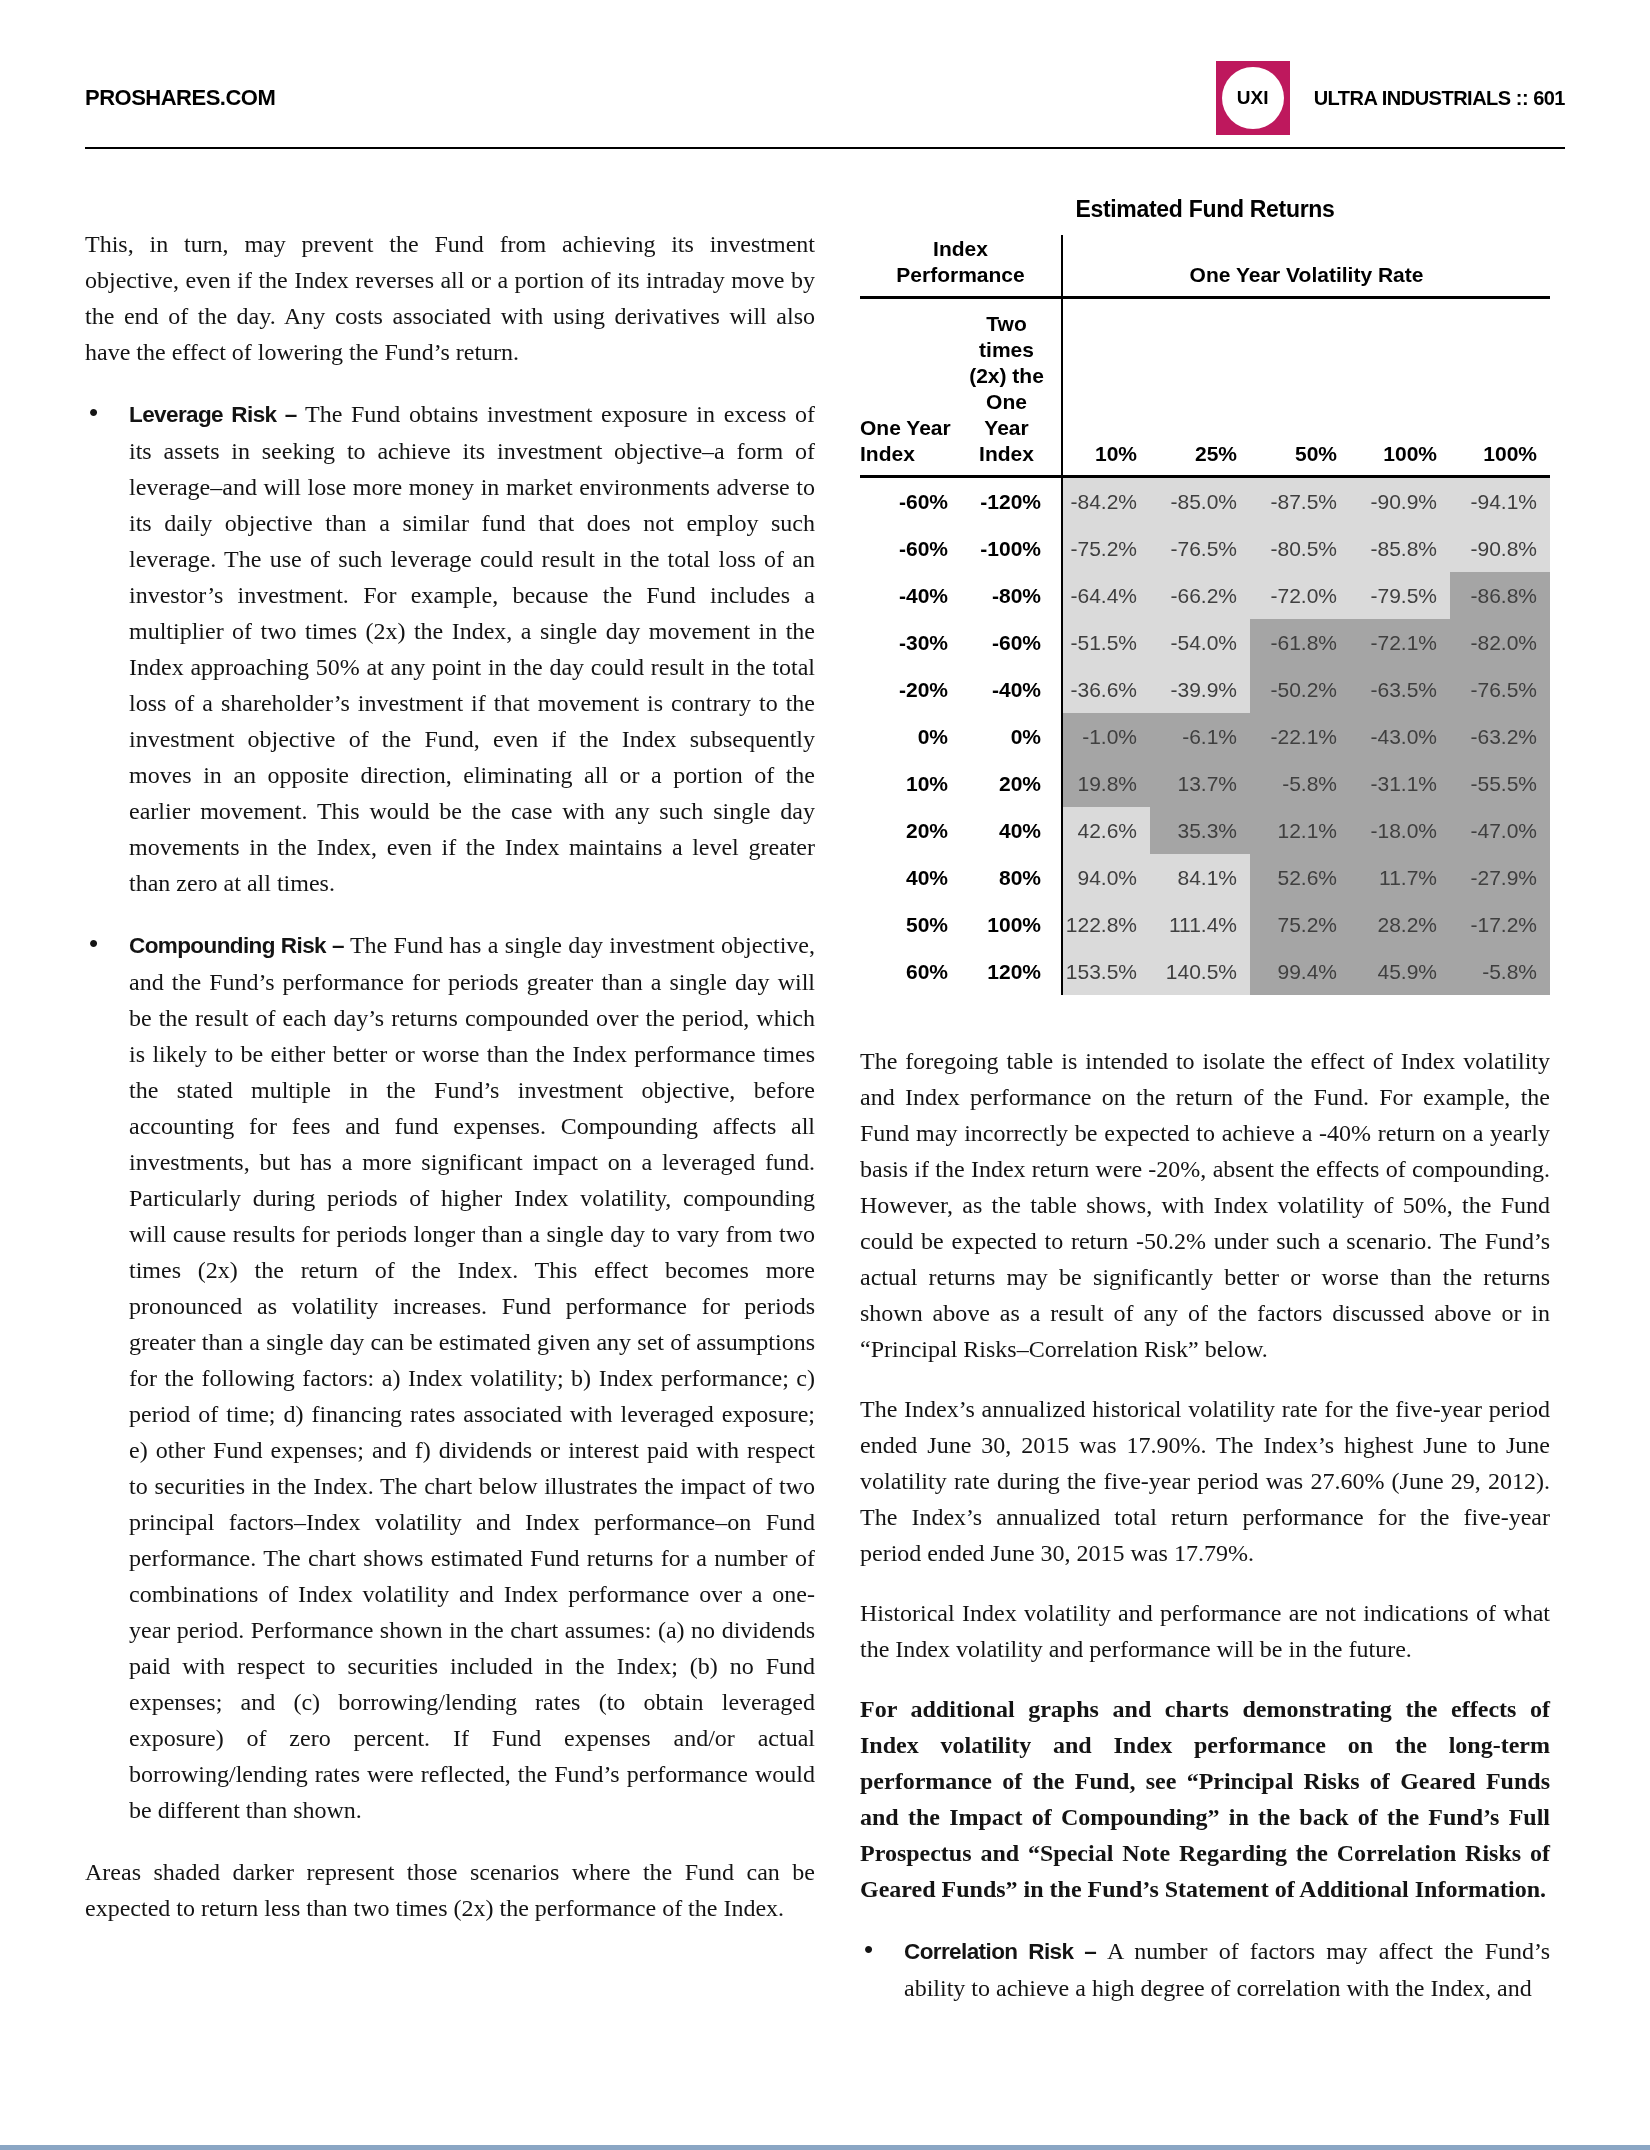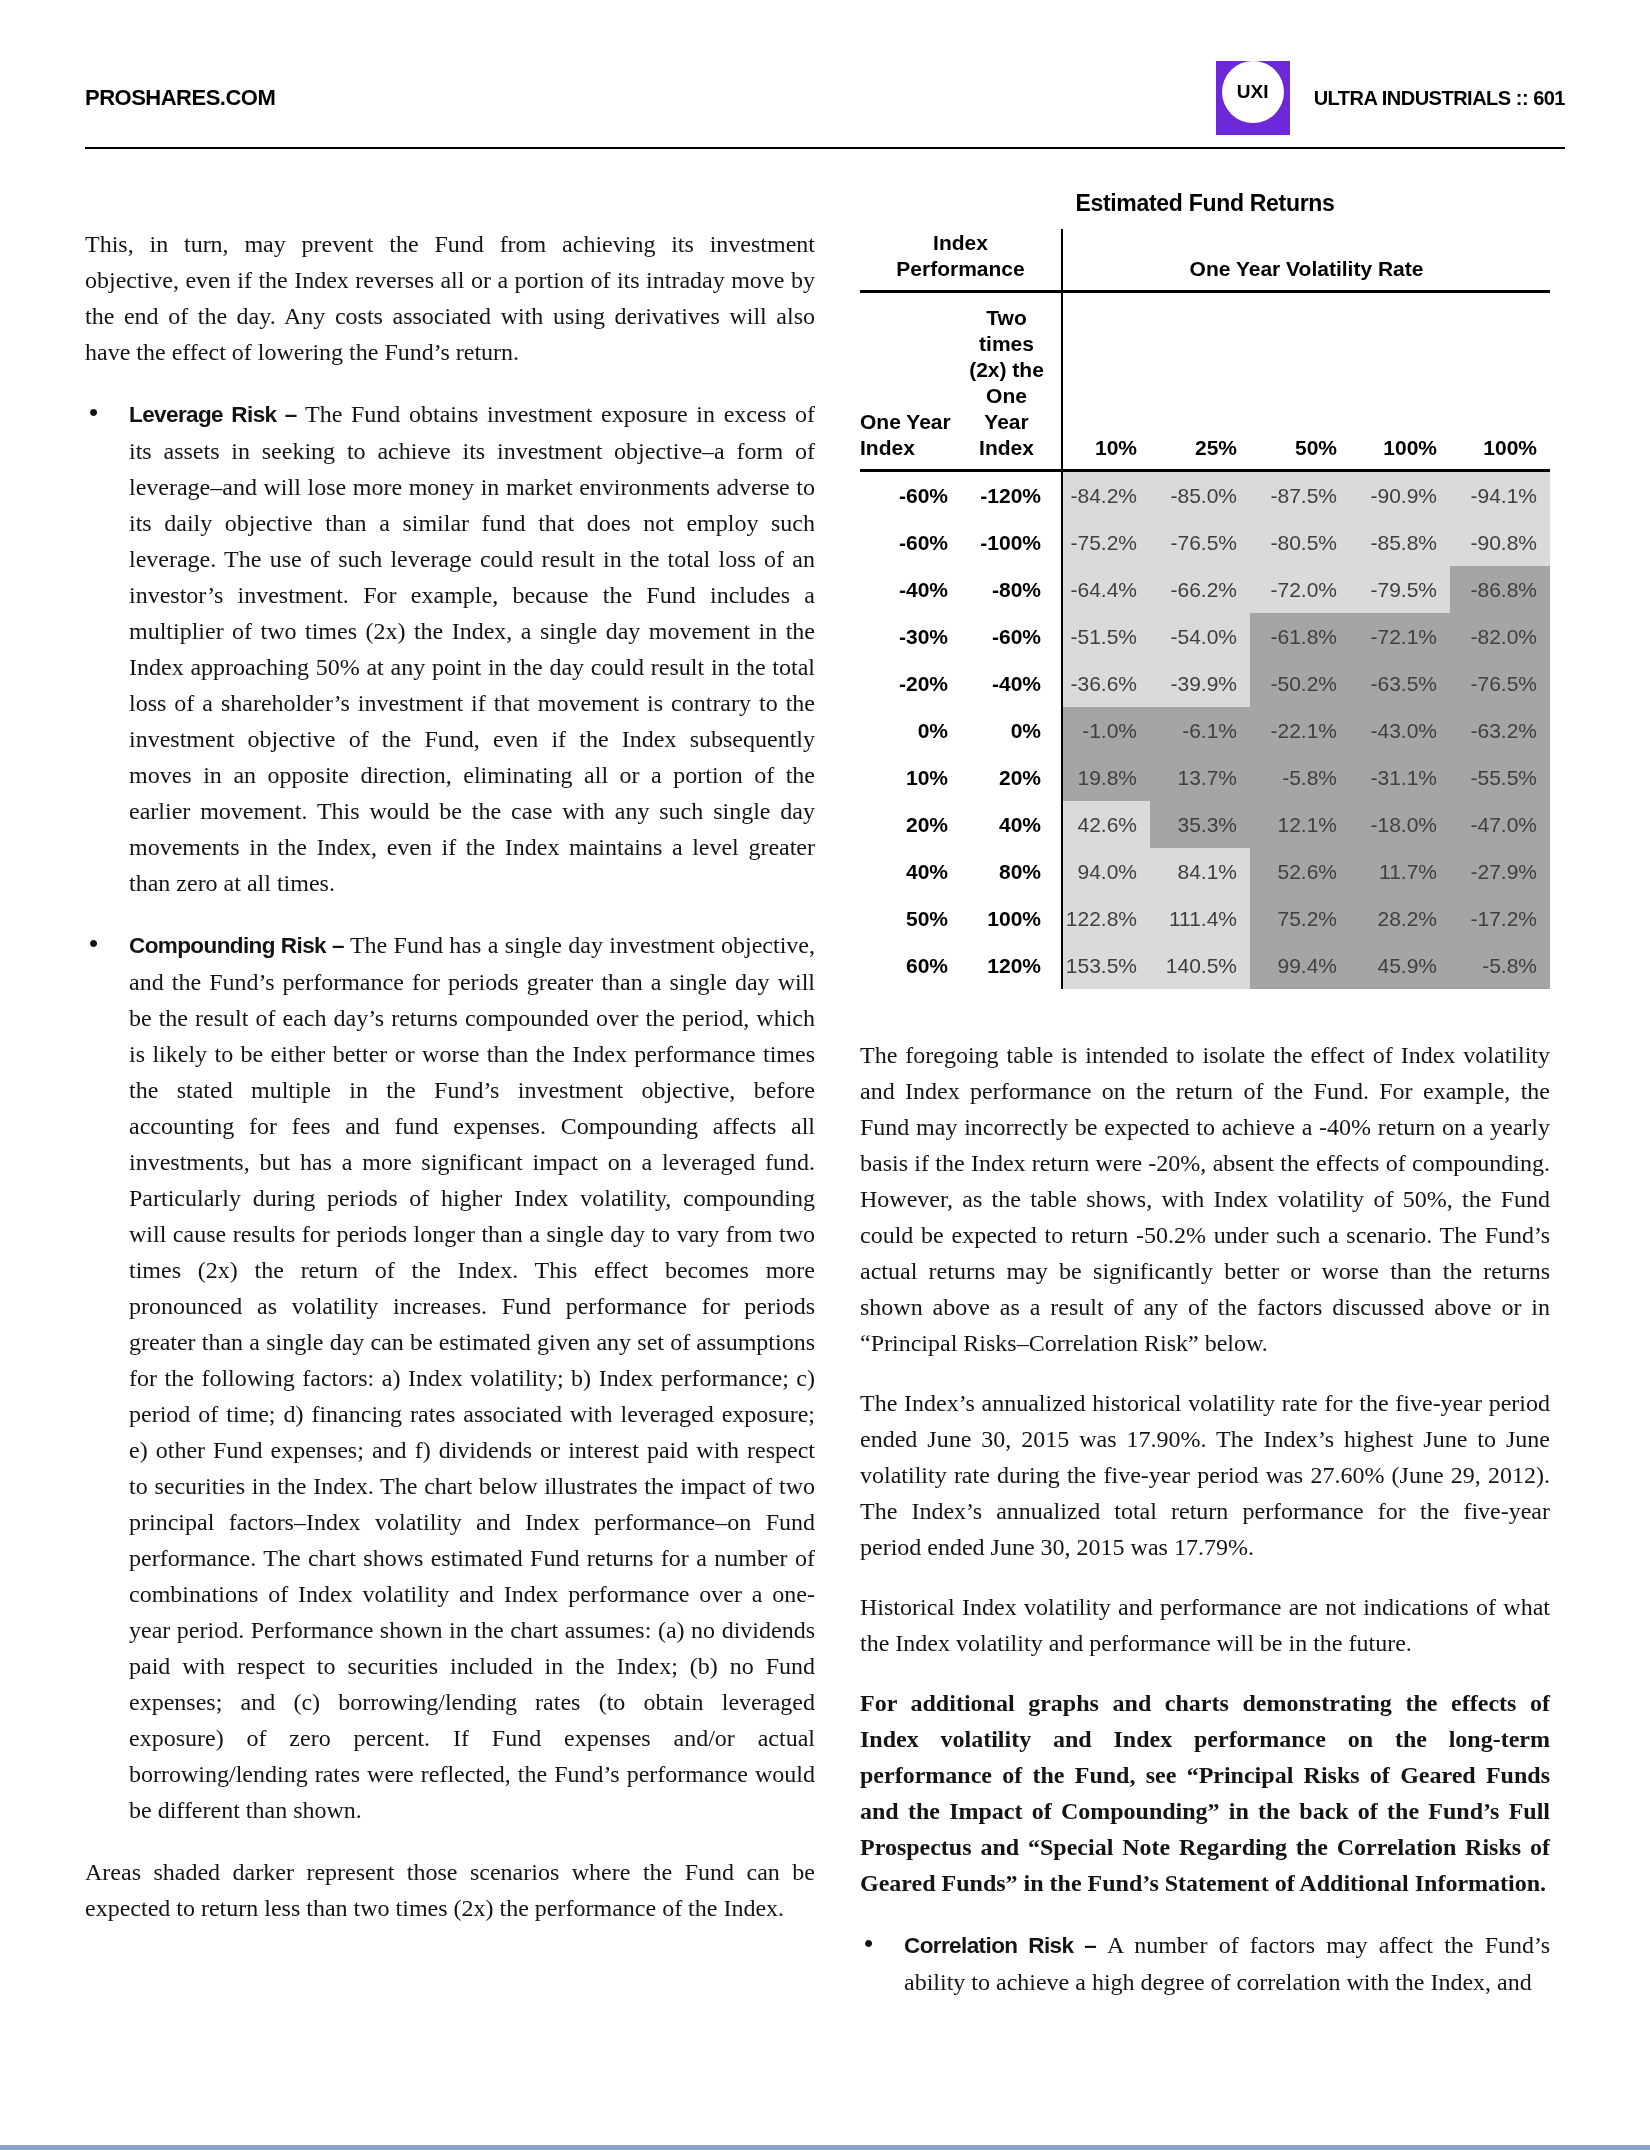--- a/index.html
+++ b/index.html
@@ -5,21 +5,21 @@
   html,body{margin:0;padding:0;background:#ffffff;}
   .page{position:relative;width:1650px;height:2150px;background:#ffffff;overflow:hidden;
         font-family:"Liberation Serif", serif;color:#141414;}
 
   
   .hdr{position:absolute;left:85px;top:58px;width:1480px;height:80px;
        display:flex;justify-content:space-between;align-items:center;}
   .hdr-left{font-family:"Liberation Sans",sans-serif;font-weight:bold;font-size:22px;
             letter-spacing:-0.5px;color:#000;}
   .hdr-right{display:flex;align-items:center;gap:24px;}
-  .logo{width:74px;height:74px;background:#6d28d9;display:flex;justify-content:center;}
+  .logo{width:74px;height:74px;background:#be185d;display:flex;align-items:center;justify-content:center;}
   .logo-circle{width:62px;height:62px;background:#fff;border-radius:50%;
                display:flex;align-items:center;justify-content:center;
                font-family:"Liberation Sans",sans-serif;font-weight:bold;font-size:19px;color:#000;}
   .hdr-title{font-family:"Liberation Sans",sans-serif;font-weight:bold;font-size:20px;
              letter-spacing:-0.5px;color:#000;white-space:nowrap;}
   .hdr-rule{position:absolute;left:85px;top:147px;width:1480px;height:2px;background:#000;}
 
   
   .col-left{position:absolute;left:85px;top:190px;width:730px;margin-top:36px;}
   .col-right{position:absolute;left:860px;top:186px;width:690px;}
@@ -27,21 +27,21 @@
   p.body{font-size:24px;line-height:36px;text-align:justify;margin:0 0 0 0;}
   p.body + p.body{margin-top:24px;}
   .bullet{position:relative;padding-left:44px;margin-top:26px;font-size:24px;line-height:36px;text-align:justify;}
   .dot{position:absolute;left:4px;top:-2px;font-size:26px;font-family:"Liberation Sans",sans-serif;}
   .run-in{font-family:"Liberation Sans",sans-serif;font-weight:bold;font-size:22.5px;letter-spacing:-0.6px;}
   .note{margin-top:26px;font-size:24px;line-height:36px;text-align:justify;}
   .bold-para{font-weight:bold;}
 
   
   .tbl-title{font-family:"Liberation Sans",sans-serif;font-weight:bold;font-size:23px;
-             text-align:center;margin:4px 0 12px 0;color:#000;letter-spacing:-0.3px;}
+             text-align:center;margin:10px 0 12px 0;color:#000;letter-spacing:-0.3px;}
   table.returns{border-collapse:collapse;table-layout:fixed;width:690px;
                 font-family:"Liberation Sans",sans-serif;}
   table.returns th{font-weight:bold;color:#000;}
   .gh{font-size:21px;line-height:26px;vertical-align:bottom;padding-bottom:8px;
       border-bottom:3px solid #000;text-align:center;}
   .gh-left{border-right:2px solid #000;}
   .sub{vertical-align:bottom;font-size:21px;line-height:26px;padding:12px 0 8px 0;
        border-bottom:3px solid #000;}
   .sub-1{text-align:left;}
   .sub-2{text-align:center;border-right:2px solid #000;}

